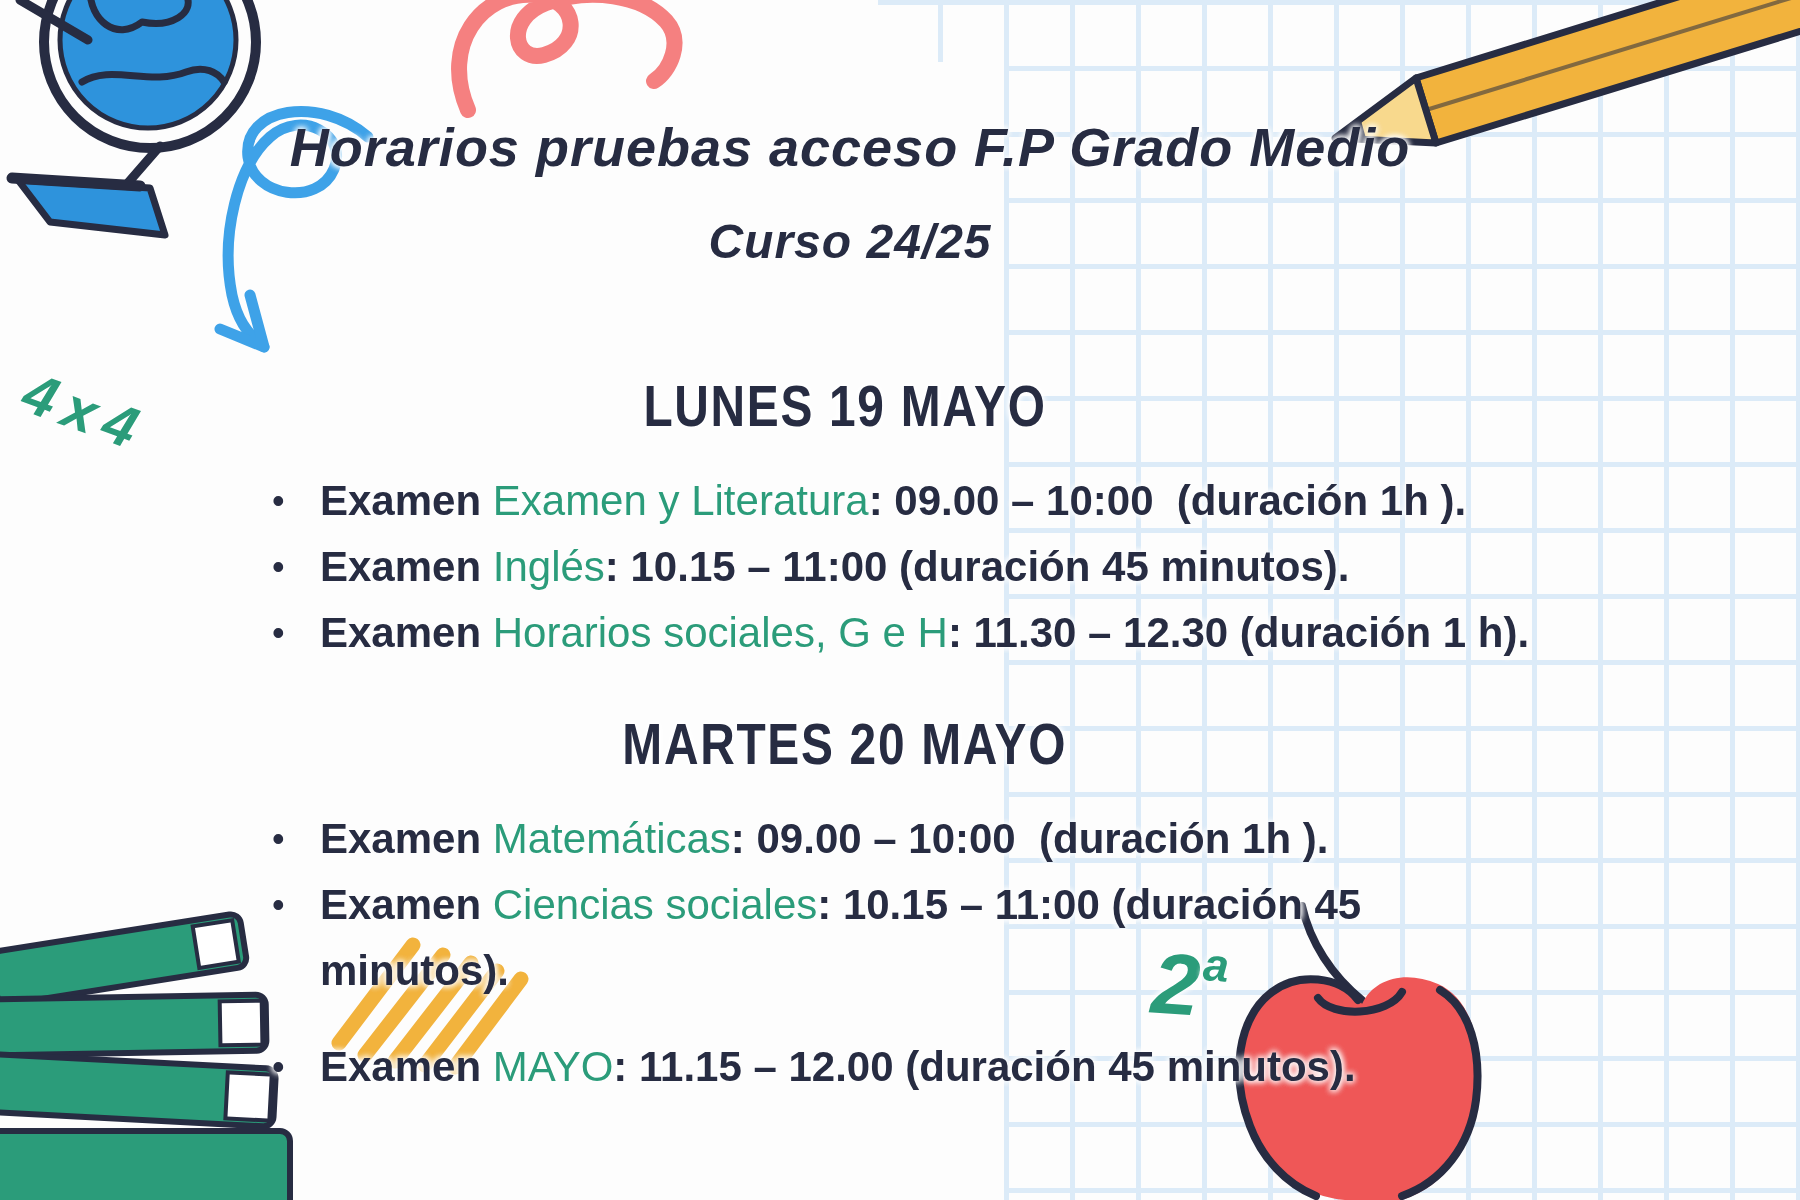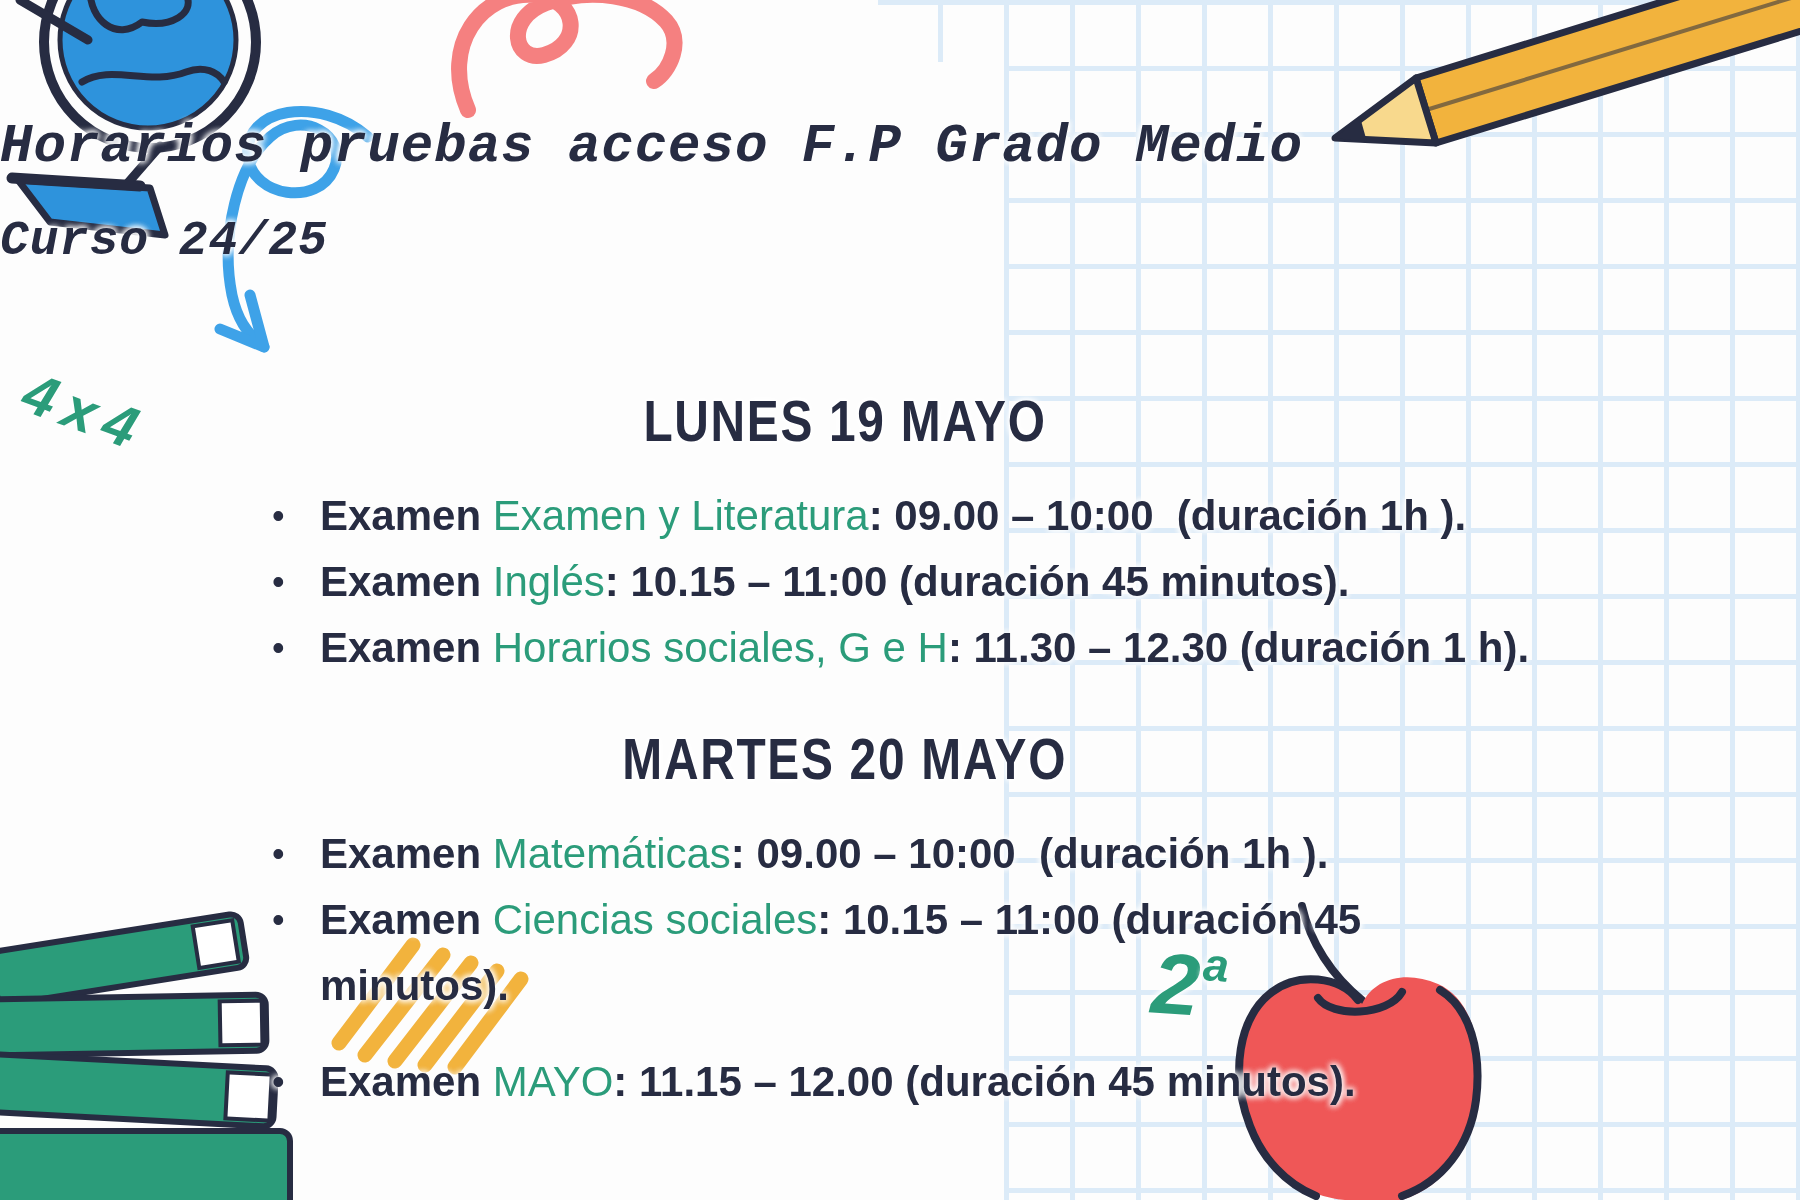--- a/index.html
+++ b/index.html
@@ -28,29 +28,29 @@
     background-image:
       linear-gradient(var(--grid-blue) 5px, transparent 5px),
       linear-gradient(90deg, var(--grid-blue) 5px, transparent 5px);
     background-size:66px 66px;
   }
   #grid-main{left:1004px;top:0;width:796px;height:1200px;}
   #grid-top{left:878px;top:0;width:126px;height:62px;background-position:-6px 0;}
   
   .halo{text-shadow:0 0 7px #fff,0 0 7px #fff,0 0 7px #fff;}
   .script-title{
-    position:absolute;left:0;width:1700px;z-index:2;
-    font-family:Liberation Mono, monospace;font-style:italic;font-weight:700;
+    position:absolute;left:0;width:1700px;text-align:center;z-index:2;
+    font-family:Liberation Sans, sans-serif;font-style:italic;font-weight:700;
     color:var(--ink);letter-spacing:1px;
   }
   #main-title{top:80px;font-size:54px;}
   #subtitle{top:182px;font-size:48px;}
   #schedule{position:absolute;left:0;top:368px;width:1690px;z-index:2;}
   .day-heading{
-    margin:15px;text-align:center;font-size:57px;line-height:76px;
+    margin:0;text-align:center;font-size:57px;line-height:76px;
     font-weight:800;color:var(--ink);letter-spacing:2px;
   }
   .section-2 .day-heading{margin-top:40px;}
   .day-heading-inner{display:inline-block;transform:scaleX(0.84);}
   .exam-list{
     list-style:none;margin:24px 0 0 0;padding:0 0 0 272px;
     font-size:42px;line-height:66px;color:var(--ink);
   }
   .exam-item{display:flex;align-items:flex-start;}
   .section-2 .exam-item:last-child{margin-top:30px;}

